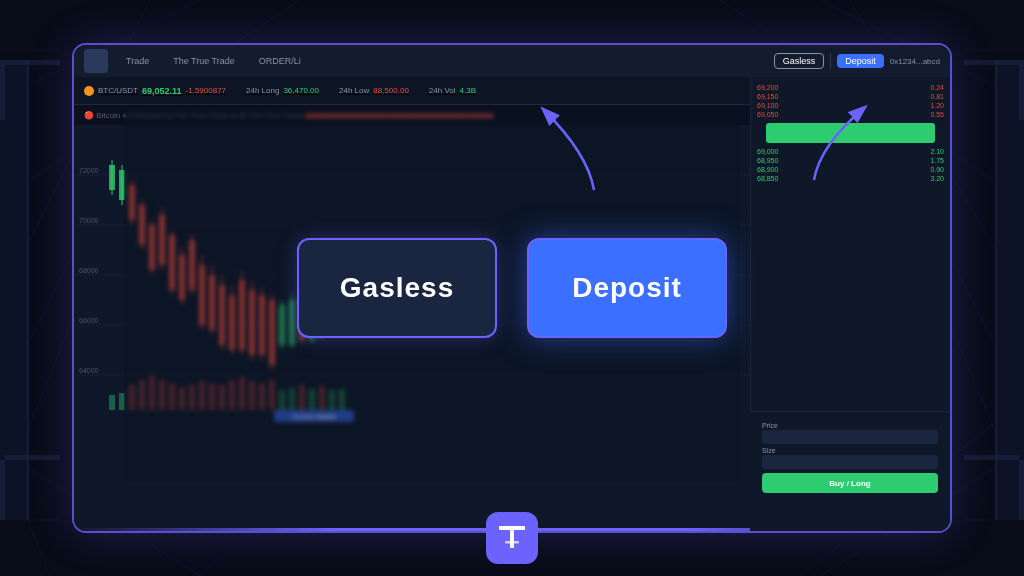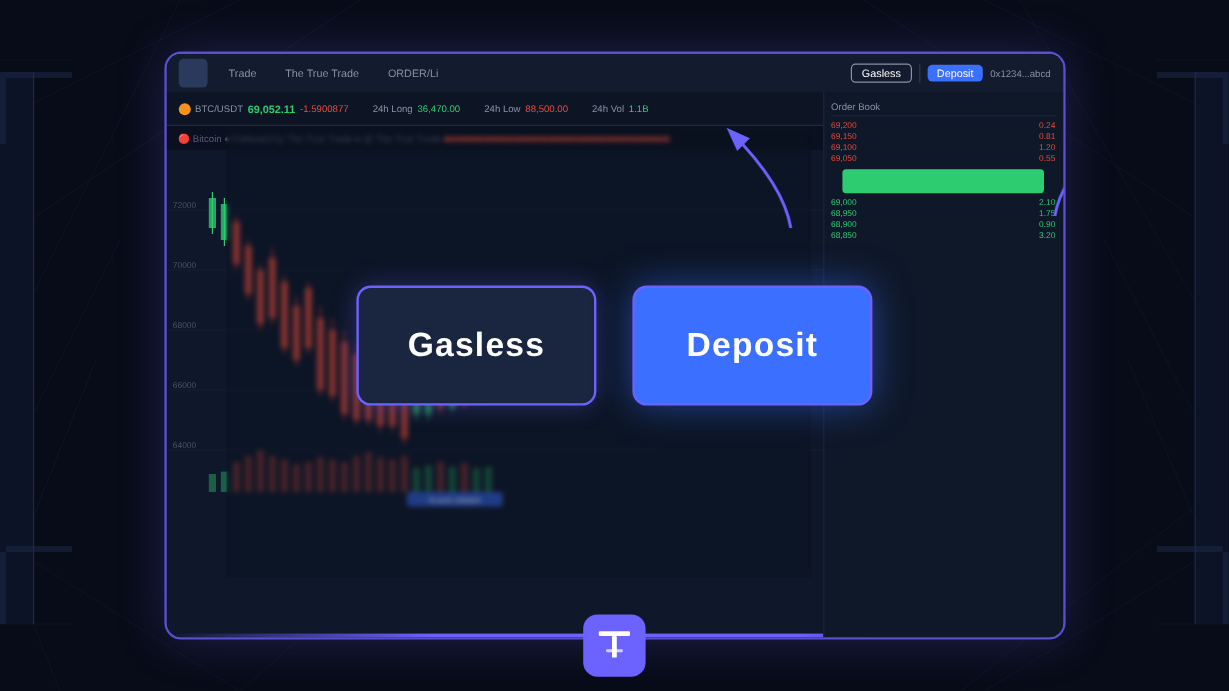--- a/index.html
+++ b/index.html
@@ -32,21 +32,21 @@
       position: absolute;
       inset: 0;
       display: flex;
       flex-direction: column;
       align-items: center;
       justify-content: center;
     }
 
     
     .monitor-frame {
-      width: 751px;
+      width: 880px;
       height: 490px;
       border: 2px solid #5b4fcf;
       border-radius: 14px;
       background: #111827;
       position: relative;
       overflow: hidden;
       box-shadow: 0 0 40px rgba(91, 79, 207, 0.3);
     }
 
     
@@ -127,20 +127,21 @@
       align-items: center;
       padding: 0 10px;
       gap: 20px;
       z-index: 2;
     }
 
     .ticker-item {
       display: flex;
       align-items: center;
       gap: 4px;
+      text-decoration: underline;
     }
 
     .ticker-coin {
       width: 10px; height: 10px;
       background: #f7931a;
       border-radius: 50%;
     }
 
     .ticker-symbol {
       font-size: 8px;
@@ -453,21 +454,21 @@
         <div class="ticker-item">
           <span class="ticker-symbol">24h Long</span>
           <span class="ticker-change-pos">36,470.00</span>
         </div>
         <div class="ticker-item">
           <span class="ticker-symbol">24h Low</span>
           <span class="ticker-change-neg">88,500.00</span>
         </div>
         <div class="ticker-item">
           <span class="ticker-symbol">24h Vol</span>
-          <span class="ticker-change-pos">1.1B</span>
+          <span class="ticker-change-pos">4.3B</span>
         </div>
       </div>
 
       <div class="ticker-tape">
         <span class="ticker-tape-text">
           🔴 Bitcoin ● Followed by The True Trade ● @ The True Trade
           <span class="ticker-tape-red"> ■■■■■■■■■■■■■■■■■■■■■■■■■■■■■■■■■■■■■■■</span>
         </span>
       </div>
 
@@ -587,21 +588,20 @@
             <rect x="265" y="264" width="6" height="21" fill="#2ecc71"></rect>
           </g>
 
           <rect x="200" y="285" width="80" height="12" rx="3" fill="#3b6fff" opacity="0.7"></rect>
           <text x="240" y="294" fill="white" font-size="6" text-anchor="middle">PLACE ORDER</text>
         </svg>
       </div>
 
       <div class="right-panel">
         <div class="right-panel-orderbook">
-          <div class="orderbook-title">Order Book</div>
 
           <div class="orderbook-row order-sell">
             <span>69,200</span>
             <span>0.24</span>
           </div>
           <div class="orderbook-row order-sell">
             <span>69,150</span>
             <span>0.81</span>
           </div>
           <div class="orderbook-row order-sell">
@@ -626,20 +626,33 @@
           <div class="orderbook-row order-buy">
             <span>68,900</span>
             <span>0.90</span>
           </div>
           <div class="orderbook-row order-buy">
             <span>68,850</span>
             <span>3.20</span>
           </div>
         </div>
 
+        <div class="right-bottom-section">
+          <div class="trade-form">
+            <div class="form-row">
+              <div class="form-label">Price</div>
+              <div class="form-input"></div>
+            </div>
+            <div class="form-row">
+              <div class="form-label">Size</div>
+              <div class="form-input"></div>
+            </div>
+            <div class="form-btn-buy">Buy / Long</div>
+          </div>
+        </div>
       </div>
 
       <div style="
         position: absolute;
         top: 60px;
         left: 50px;
         right: 210px;
         bottom: 50px;
         background: rgba(10,16,30,0.35);
         backdrop-filter: blur(2px);

